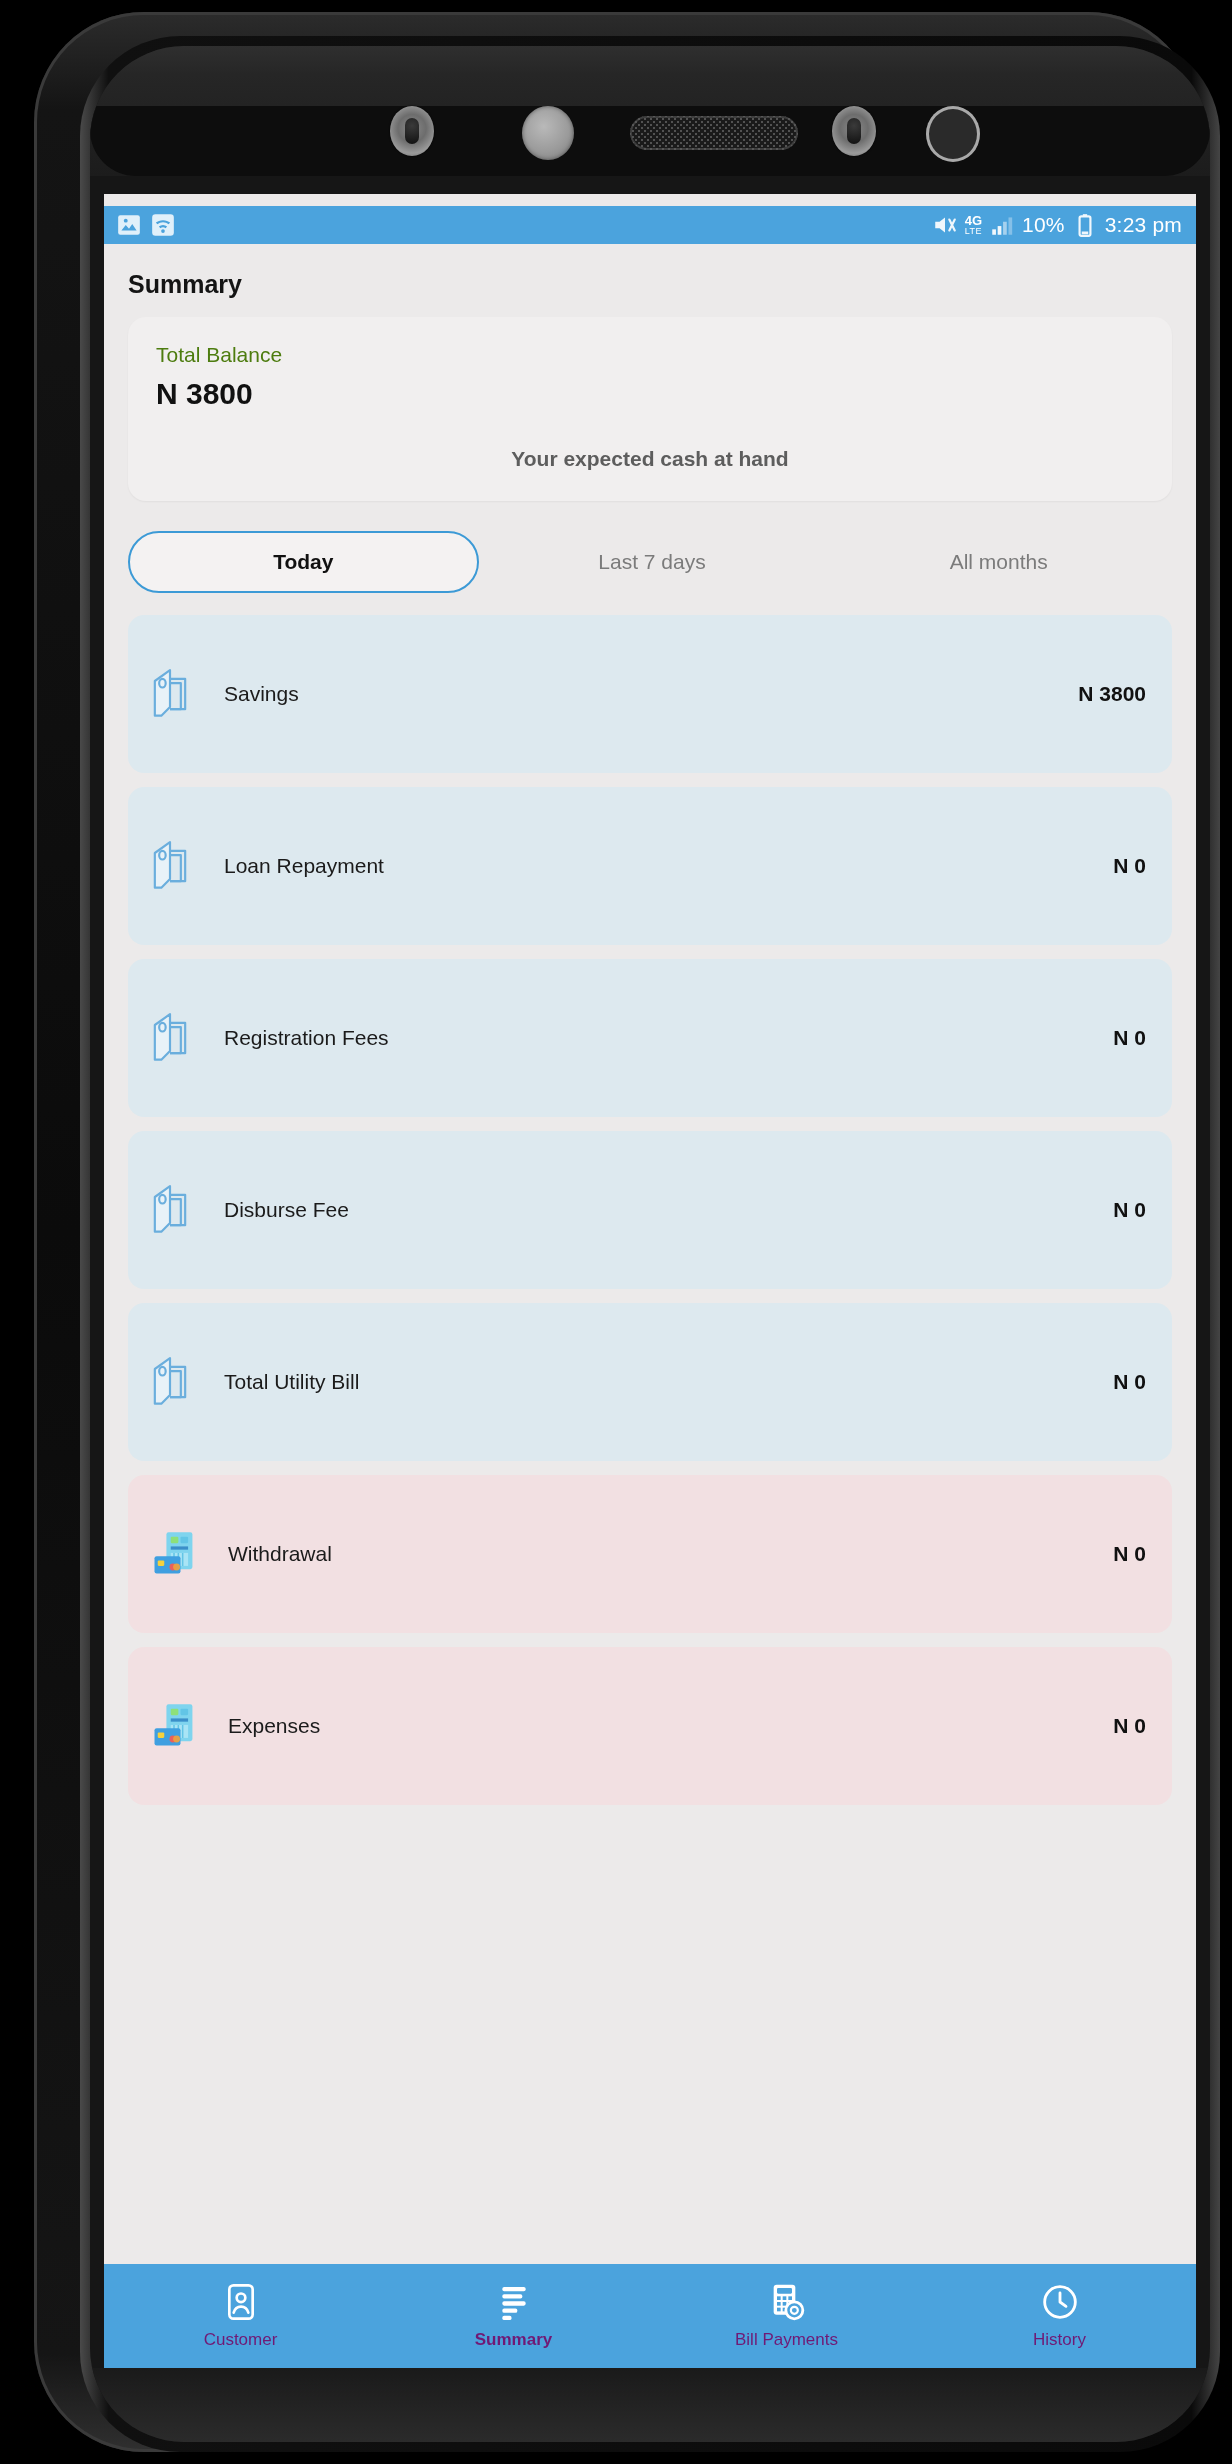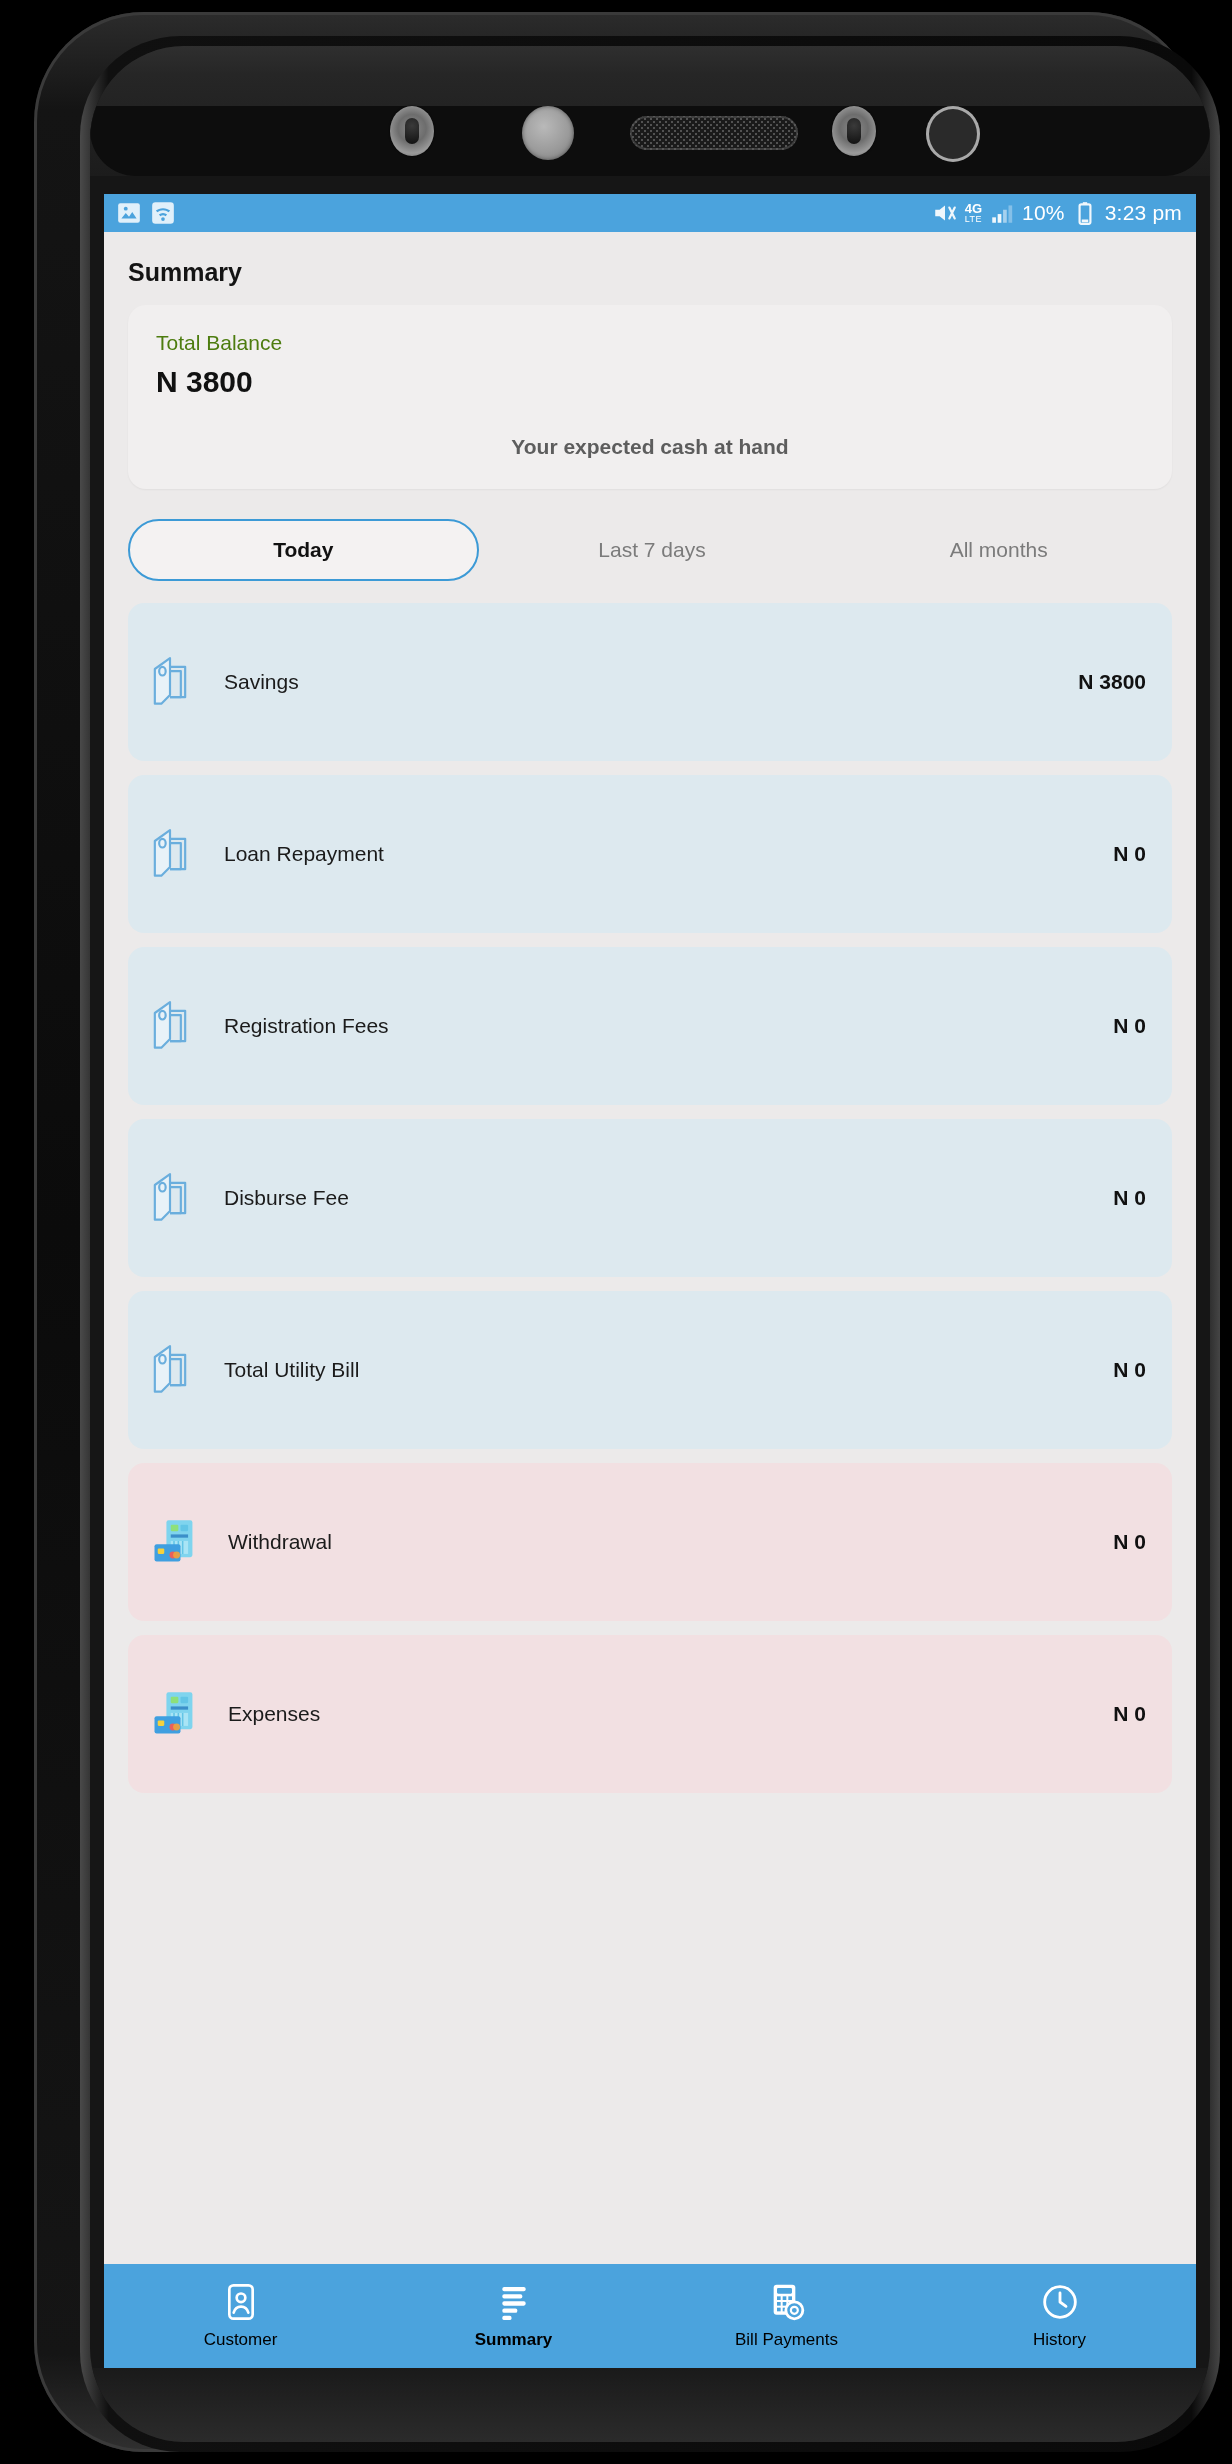--- a/index.html
+++ b/index.html
@@ -97,20 +97,21 @@
   }
 
   
   .status-bar {
     height: 38px; width: 100%;
     background: #4ba3dd;
     display: flex; align-items: center;
     justify-content: space-between;
     padding: 0 14px 0 12px;
     color: #ffffff;
+    margin-top: 12px;
   }
   .sb-left { display: flex; align-items: center; gap: 8px; }
   .sb-right { display: flex; align-items: center; gap: 7px; }
   .sb-text { font-size: 21px; letter-spacing: .2px; }
   .sb-badge { width: 26px; height: 26px; opacity: .92; }
   .lte-stack { display:flex; flex-direction: column; align-items:center; line-height:1; }
   .lte-stack b { font-size: 13px; font-weight: 700; }
   .lte-stack s { font-size: 9px; text-decoration: none; letter-spacing: .5px; }
 
   
@@ -171,21 +172,21 @@
   
   .bottom-nav {
     position: absolute; left: 0; bottom: 0;
     width: 100%; height: 104px;
     background: #4ba3dd;
     display: flex; align-items: center;
   }
   .nav-item {
     flex: 1; display: flex; flex-direction: column;
     align-items: center; justify-content: center; gap: 8px;
-    color: #000000;
+    color: #701a75;
   }
   .nav-icon { width: 40px; height: 40px; }
   .nav-label { font-size: 17px; }
   .nav-item.active .nav-label { font-weight: 700; }
 
   
   .bezel-bottom {
     position: absolute; left: 0; bottom: 0;
     width: 1120px; height: 74px;
     background: linear-gradient(180deg,#1a1a1a 0%,#2b2b2b 100%);

